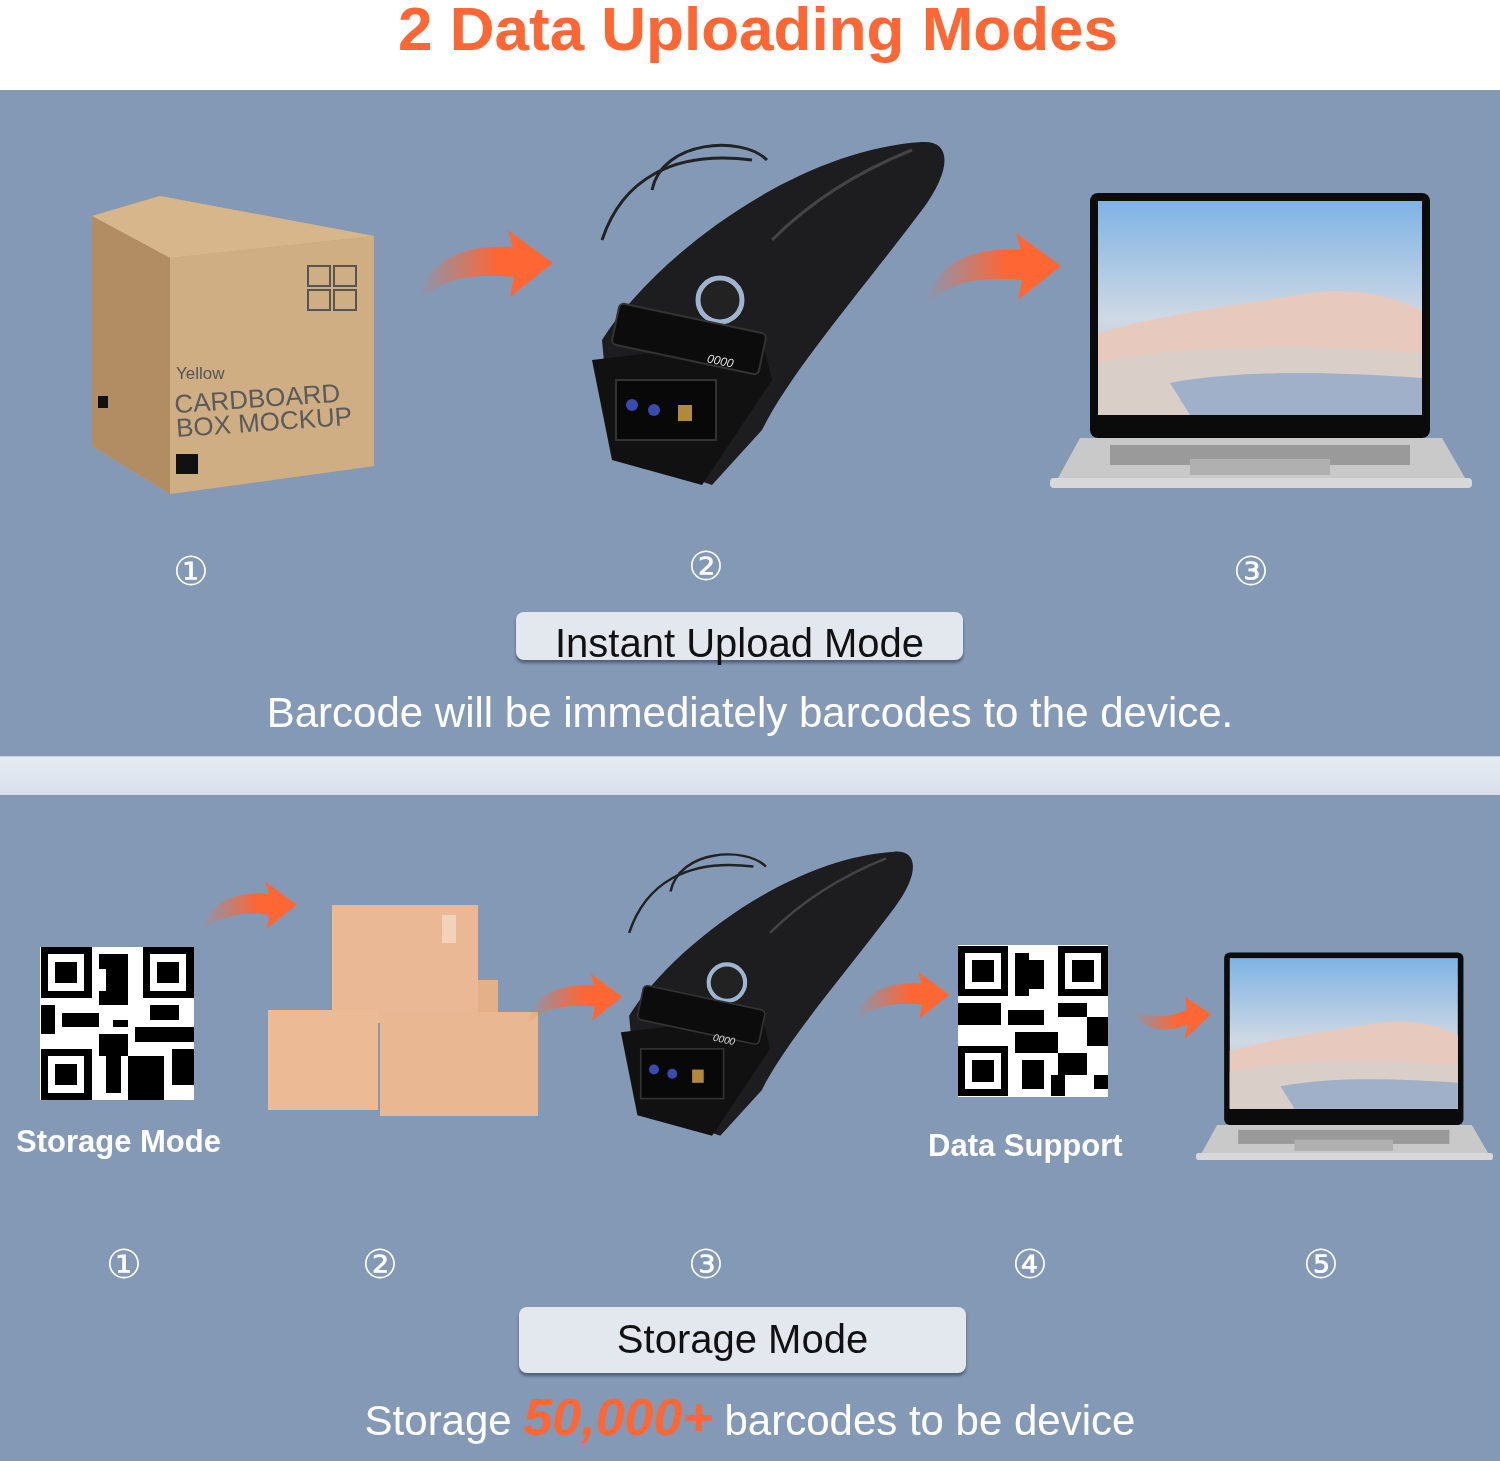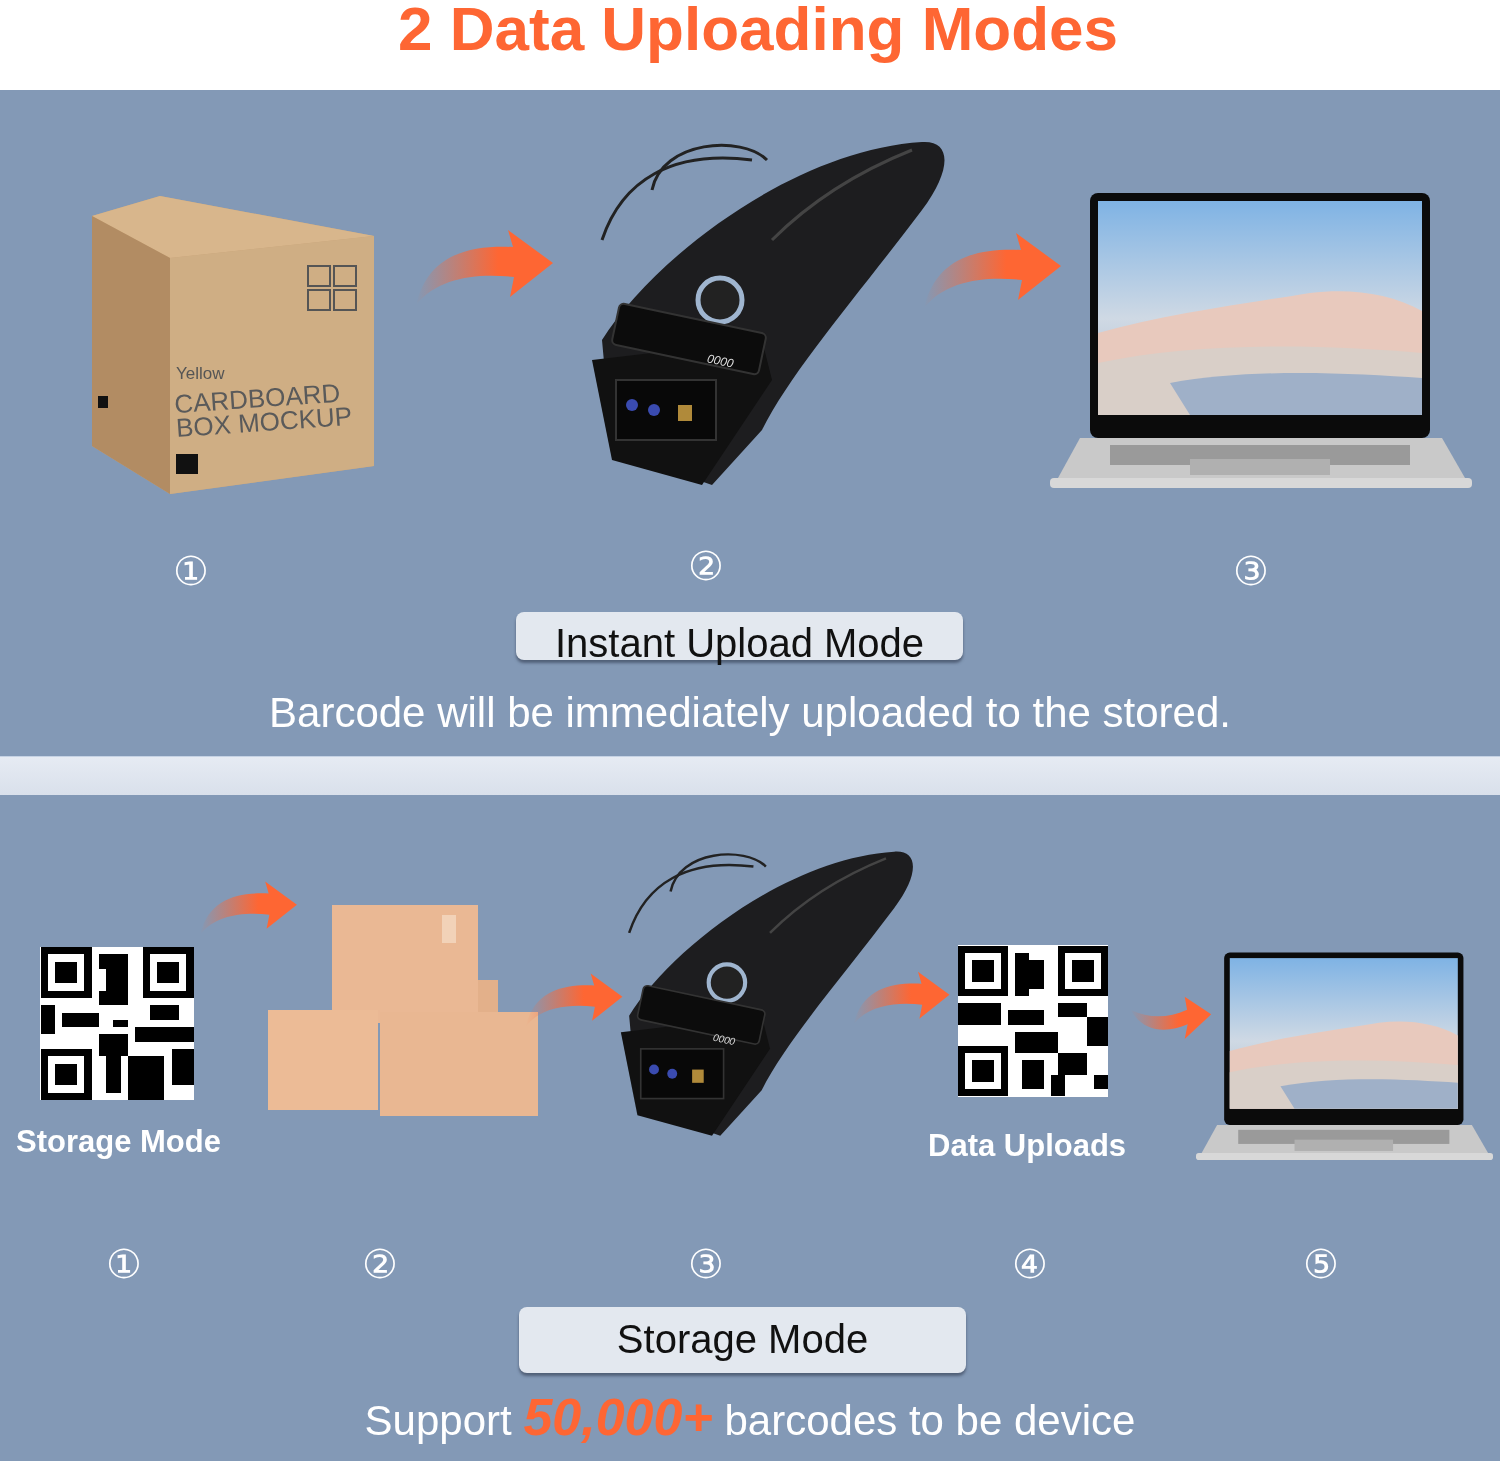--- a/index.html
+++ b/index.html
@@ -102,21 +102,21 @@
     <rect x="140" y="266" width="140" height="16" fill="#b0b0b0"></rect>
     <rect x="0" y="285" width="422" height="10" rx="4" fill="#d8d8d8"></rect>
   </svg>
 </div>
 
 <div class="abs step" style="left:161px;top:551px;">①</div>
 <div class="abs step" style="left:676px;top:546px;">②</div>
 <div class="abs step" style="left:1221px;top:551px;">③</div>
 
 <div class="abs pill" style="left:516px;top:612px;width:447px;height:48px;line-height:62px;font-size:40px;">Instant Upload Mode</div>
-<div class="abs caption" style="left:0;top:688px;width:1500px;font-size:42px;line-height:50px;">Barcode will be immediately uploaded to the stored.</div>
+<div class="abs caption" style="left:0;top:688px;width:1500px;font-size:42px;line-height:50px;">Barcode will be immediately barcodes to the device.</div>
 
 <div class="abs divider"></div>
 
 <div class="abs panel" style="top:795px;height:666px;"></div>
 
 <div class="abs qr" style="left:40px;top:947px;width:154px;height:153px;">
   <svg width="154" height="153" viewBox="0 0 21 21" shape-rendering="crispEdges">
     <rect x="0" y="0" width="7" height="7" fill="#000"></rect>
       <rect x="1" y="1" width="5" height="5" fill="#fff"></rect>
       <rect x="2" y="2" width="3" height="3" fill="#000"></rect>
@@ -222,21 +222,21 @@
     <rect x="7" y="9" width="5" height="2" fill="#000"></rect>
       <rect x="14" y="8" width="4" height="2" fill="#000"></rect>
       <rect x="18" y="10" width="3" height="4" fill="#000"></rect>
     <rect x="8" y="12" width="6" height="3" fill="#000"></rect>
       <rect x="9" y="16" width="3" height="4" fill="#000"></rect>
       <rect x="14" y="15" width="4" height="3" fill="#000"></rect>
     <rect x="13" y="18" width="2" height="3" fill="#000"></rect>
       <rect x="19" y="18" width="2" height="2" fill="#000"></rect>
   </svg>
 </div>
-<div class="abs label" style="left:928px;top:1128px;">Data Uploads</div>
+<div class="abs label" style="left:928px;top:1128px;">Data Support</div>
 
 <div class="abs" style="left:1115px;top:992px;">
   <svg width="110" height="50" viewBox="0 0 150 85">
     <defs>
         <linearGradient id="ag6" x1="0" x2="1">
           <stop offset="0" stop-color="#fe6633" stop-opacity="0"></stop>
           <stop offset="0.6" stop-color="#fe6633"></stop>
         </linearGradient>
       </defs>
     <path d="M8,30 C30,70 70,70 105,55 L100,80 L145,38 L100,8 L104,30 C70,45 40,45 8,30 Z" fill="url(#ag6)"></path>
@@ -264,13 +264,13 @@
   </svg>
 </div>
 
 <div class="abs step" style="left:94px;top:1244px;">①</div>
 <div class="abs step" style="left:350px;top:1244px;">②</div>
 <div class="abs step" style="left:676px;top:1244px;">③</div>
 <div class="abs step" style="left:1000px;top:1244px;">④</div>
 <div class="abs step" style="left:1291px;top:1244px;">⑤</div>
 
 <div class="abs pill" style="left:519px;top:1307px;width:447px;height:66px;line-height:64px;font-size:40px;">Storage Mode</div>
-<div class="abs caption" style="left:0;top:1390px;width:1500px;font-size:42px;line-height:54px;"><span>Support </span><span class="hl" style="font-size:52px;">50,000+</span><span> barcodes to be device</span></div>
+<div class="abs caption" style="left:0;top:1390px;width:1500px;font-size:42px;line-height:54px;"><span>Storage </span><span class="hl" style="font-size:52px;">50,000+</span><span> barcodes to be device</span></div>
 
 </body></html>

